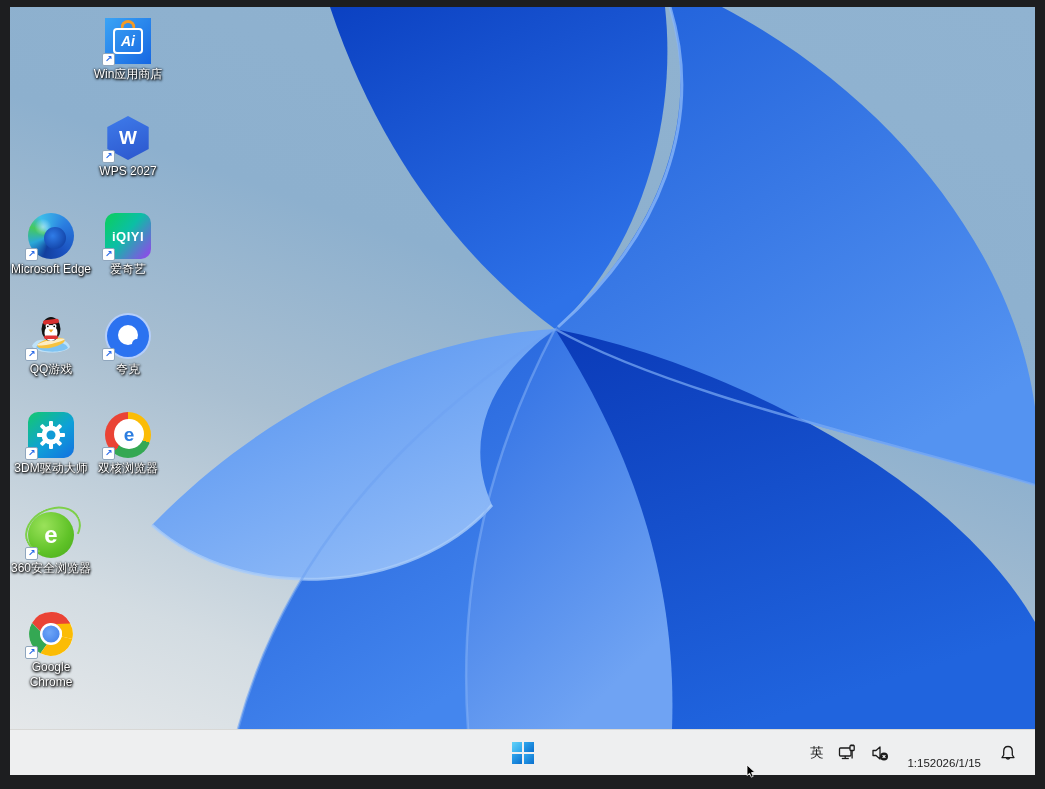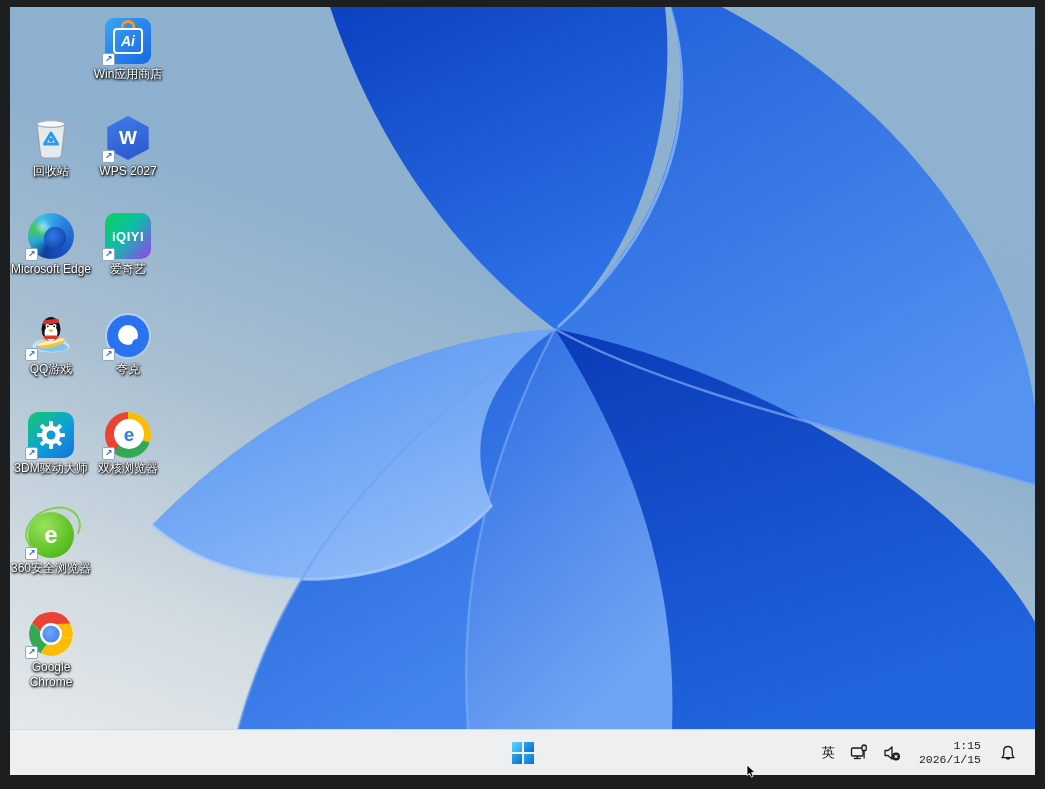--- a/index.html
+++ b/index.html
@@ -20,21 +20,21 @@
               text-shadow:0 1px 3px rgba(0,0,0,.95), 0 0 2px rgba(0,0,0,.85), 1px 1px 2px rgba(0,0,0,.9); }
   .badge { position:absolute; left:-3px; bottom:-2px; width:13px; height:13px; background:#fff;
            border:1px solid #8fa6bd; border-radius:2px; display:flex; align-items:center; justify-content:center;
            font-size:9px; font-weight:bold; color:#2a6ae8; line-height:1; }
 
   
   .c1{left:0px;} .c2{left:77px;}
   .r1{top:11px;} .r2{top:108px;} .r3{top:206px;} .r4{top:306px;} .r5{top:405px;} .r6{top:505px;} .r7{top:604px;}
 
   
-  .ic-store { width:46px; height:46px; border-radius:9px; background:linear-gradient(135deg,#3ba4f5,#1767e2); position:relative; }
+  .ic-store { width:46px; height:46px; border-radius:0; background:linear-gradient(135deg,#3ba4f5,#1767e2); position:relative; }
   .ic-store .handle { position:absolute; left:50%; top:2px; transform:translateX(-50%); width:15px; height:10px;
                       border:3px solid #f59a23; border-bottom:none; border-radius:8px 8px 0 0; }
   .ic-store .bag { position:absolute; left:8px; top:10px; width:30px; height:26px; border:2.5px solid #fff;
                    border-radius:4px; display:flex; align-items:center; justify-content:center;
                    color:#fff; font-weight:bold; font-style:italic; font-size:14px; }
   .ic-wps { width:46px; height:44px; margin-top:1px; background:linear-gradient(160deg,#3f7ceb,#2b55cc);
             clip-path:polygon(50% 0,95% 25%,95% 75%,50% 100%,5% 75%,5% 25%);
             display:flex; align-items:center; justify-content:center; color:#fff; font-weight:bold; font-size:19px; }
   .ic-edge { width:46px; height:46px; border-radius:50%;
              background:conic-gradient(from -30deg,#3dbdea,#2a7de0 80deg,#1b52c0 170deg,#123f9e 230deg,#2aa8d8 280deg,#45c95c 325deg,#3dbdea 360deg); position:relative; overflow:hidden; }
@@ -66,21 +66,21 @@
   .taskbar { position:absolute; left:10px; top:729px; width:1025px; height:46px; background:#eeeff0;
              border-top:1px solid #d8d8d6; }
   .start-btn { position:absolute; left:50%; top:50%; transform:translate(-50%,-50%); width:40px; height:40px;
                border-radius:5px; display:flex; align-items:center; justify-content:center; }
   .winlogo { display:grid; grid-template-columns:10px 10px; grid-template-rows:10px 10px; gap:2px; }
   .winlogo i { display:block; background:linear-gradient(135deg,#2fa8ee,#0a6fce); }
   .winlogo i.tl { background:linear-gradient(135deg,#62d2f8,#29a3ec); }
   .tray { position:absolute; right:0; top:0; height:100%; display:flex; align-items:center; gap:11px; padding-right:16px; }
   .tray-item { display:flex; align-items:center; justify-content:center; height:34px; padding:0 2px; border-radius:4px; }
   .lang { font-size:13.5px; color:#1b1b1b; }
-  .clock { display:flex; flex-direction:column; align-items:flex-end; font-size:11.5px; line-height:14px; color:#1b1b1b; margin:0 3px;font-family:Liberation Mono, monospace; }
+  .clock { display:flex; align-items:flex-end; font-size:11.5px; line-height:14px; color:#1b1b1b; margin:0 3px; }
   .trayicon { width:18px; height:18px; }
 
   .cursor { position:absolute; left:746px; top:765px; width:11px; height:15px; pointer-events:none; }
 </style>
 </head>
 <body>
 
 <div class="frame">
 
   <div class="desktop">
@@ -130,31 +130,20 @@
       <div class="di-img">
         <div class="ic-store">
           <span class="handle"></span>
           <span class="bag">Ai</span>
         </div>
         <span class="badge">↗</span>
       </div>
       <div class="di-label">Win应用商店</div>
     </div>
 
-    <div class="di c1 r2">
-      <div class="di-img">
-        <svg viewBox="0 0 46 46" width="46" height="46">
-          <path d="M9 9 L37 9 L33.5 40 C33.2 42 31 43 28.5 43 L17.5 43 C15 43 12.8 42 12.5 40 Z" fill="#e9edf0" stroke="#9aa2ab" stroke-width="1.2" opacity="0.95"></path>
-          <ellipse cx="23" cy="9" rx="14" ry="3.4" fill="#f6f8fa" stroke="#a8aeb5" stroke-width="1.2"></ellipse>
-          <path d="M23 18 L29.5 29 L16.5 29 Z" fill="none" stroke="#2f9be8" stroke-width="3" stroke-linejoin="round"></path>
-          <circle cx="23" cy="25" r="2.2" fill="#2f9be8"></circle>
-        </svg>
-      </div>
-      <div class="di-label">回收站</div>
-    </div>
 
     <div class="di c2 r2">
       <div class="di-img">
         <div class="ic-wps">
             <span>W</span>
           </div>
         <span class="badge">↗</span>
       </div>
       <div class="di-label">WPS 2027</div>
     </div>

